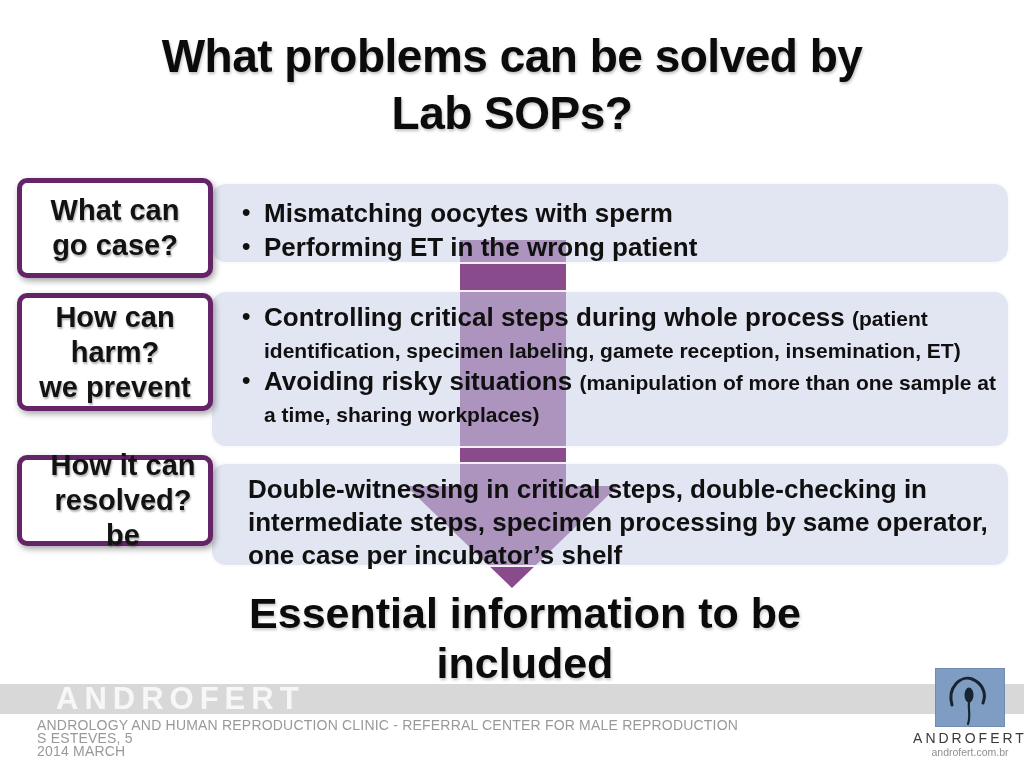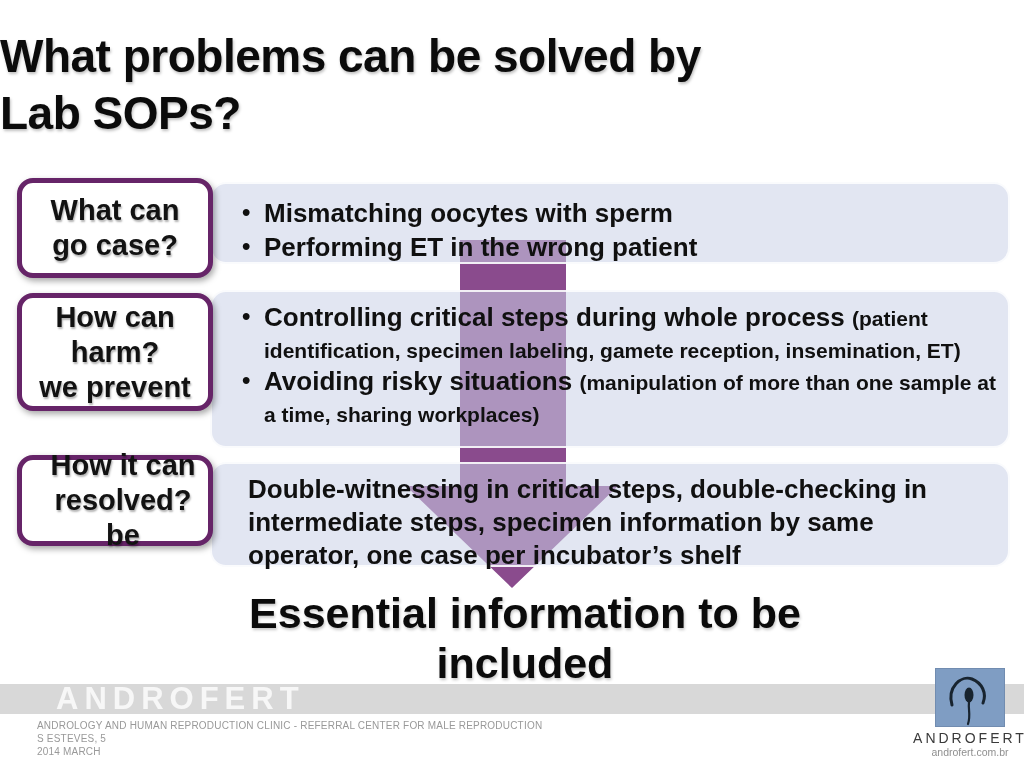--- a/index.html
+++ b/index.html
@@ -2,21 +2,21 @@
 <html><head>
 <meta charset="utf-8">
 <style>
   html,body{margin:0;padding:0;background:#fff;}
   .slide{
     position:relative;width:1024px;height:768px;overflow:hidden;background:#ffffff;
     font-family:"Liberation Sans", sans-serif;
   }
   
   .title{
-    position:absolute;top:28px;left:0;width:1024px;text-align:left;
+    position:absolute;top:28px;left:0;width:1024px;text-align:center;
     font-size:46px;font-weight:bold;color:#0b0b0b;line-height:57px;
     text-shadow:1px 2px 3px rgba(0,0,0,0.25);letter-spacing:-0.5px;
   }
   
   .arrow-svg{position:absolute;left:406px;top:240px;width:212px;height:350px;z-index:1;}
   
   .content-box{
     position:absolute;left:210px;width:800px;z-index:2;box-sizing:border-box;
     background:rgba(203,210,231,0.55);
     border:2px solid rgba(255,255,255,0.85);
@@ -28,21 +28,21 @@
   .cb3{top:462px;height:105px;padding:9px 20px 0 36px;font-size:26px;line-height:33px;}
   ul.bullets{list-style:none;margin:0;padding:0;}
   ul.bullets li{position:relative;padding-left:52px;font-size:26px;line-height:34px;}
   ul.bullets li .dot{position:absolute;left:30px;top:-1px;font-size:24px;}
   .b-detail{font-size:21px;}
   .cb2 ul.bullets li{line-height:32px;}
   .cb2 .b-detail{line-height:28px;}
   
   .label-box{
     position:absolute;left:17px;width:196px;z-index:3;box-sizing:border-box;
-    background:#ffffff;border:5px solid #662468;border-radius:16px;
+    background:#ffffff;border:5px solid #662468;border-radius:10px;
     box-shadow:2px 3px 6px rgba(0,0,0,0.35);
     display:flex;align-items:center;justify-content:center;text-align:center;
     font-size:29px;font-weight:bold;color:#121212;line-height:35px;
     text-shadow:1px 2px 2px rgba(0,0,0,0.3);
   }
   .lb1{top:178px;height:100px;}
   .lb2{top:293px;height:118px;}
   .lb3{top:455px;height:91px;padding-left:16px;}
   
   .subtitle{
@@ -53,21 +53,21 @@
   
   .footer-band{
     position:absolute;left:0;top:684px;width:1024px;height:30px;background:#d8d8d8;z-index:1;
     display:flex;align-items:center;
   }
   .band-brand{
     margin-left:56px;font-size:31px;font-weight:bold;color:#f7f7f7;
     letter-spacing:6px;line-height:30px;
   }
   .footer-lines{
-    position:absolute;left:37px;top:719px;font-size:10px;color:#999999;
+    position:absolute;left:37px;top:719px;font-size:14px;color:#999999;
     line-height:13px;letter-spacing:0.2px;z-index:2;
   }
   .logo{position:absolute;left:900px;top:668px;width:140px;text-align:center;z-index:4;}
   .logo-square{
     width:70px;height:59px;margin:0 auto;background:#7f9dc3;
     box-shadow:0 0 0 1px rgba(90,110,140,0.35) inset;
   }
   .logo-brand{margin-top:3px;font-size:14px;color:#3a3a3a;letter-spacing:3px;line-height:16px;}
   .logo-url{font-size:10.5px;color:#8f8f8f;line-height:12px;}
 </style>
@@ -107,21 +107,21 @@
       </li>
       <li>
         <span class="dot">•</span>
         <span class="b-main">Avoiding risky situations</span>
         <span class="b-detail">(manipulation of more than one sample at a time, sharing workplaces)</span>
       </li>
     </ul>
   </div>
 
   <div class="content-box cb3">
-    <span>Double-witnessing in critical steps, double-checking in intermediate steps, specimen information by same operator, one case per incubator’s shelf</span>
+    <span>Double-witnessing in critical steps, double-checking in intermediate steps, specimen processing by same operator, one case per incubator’s shelf</span>
   </div>
 
   <div class="label-box lb1">
     <div>
       <div>What can</div>
       <div>go case?</div>
     </div>
   </div>
   <div class="label-box lb2">
     <div>

